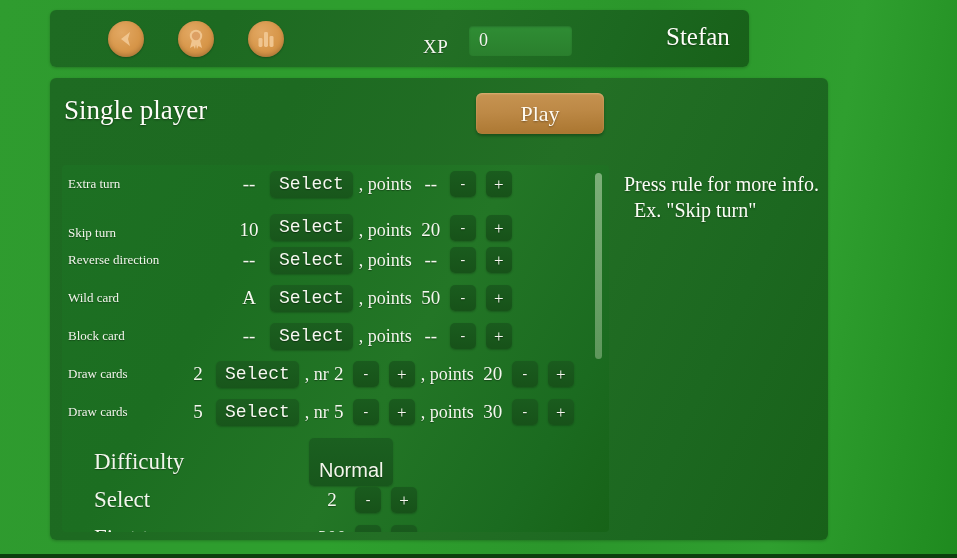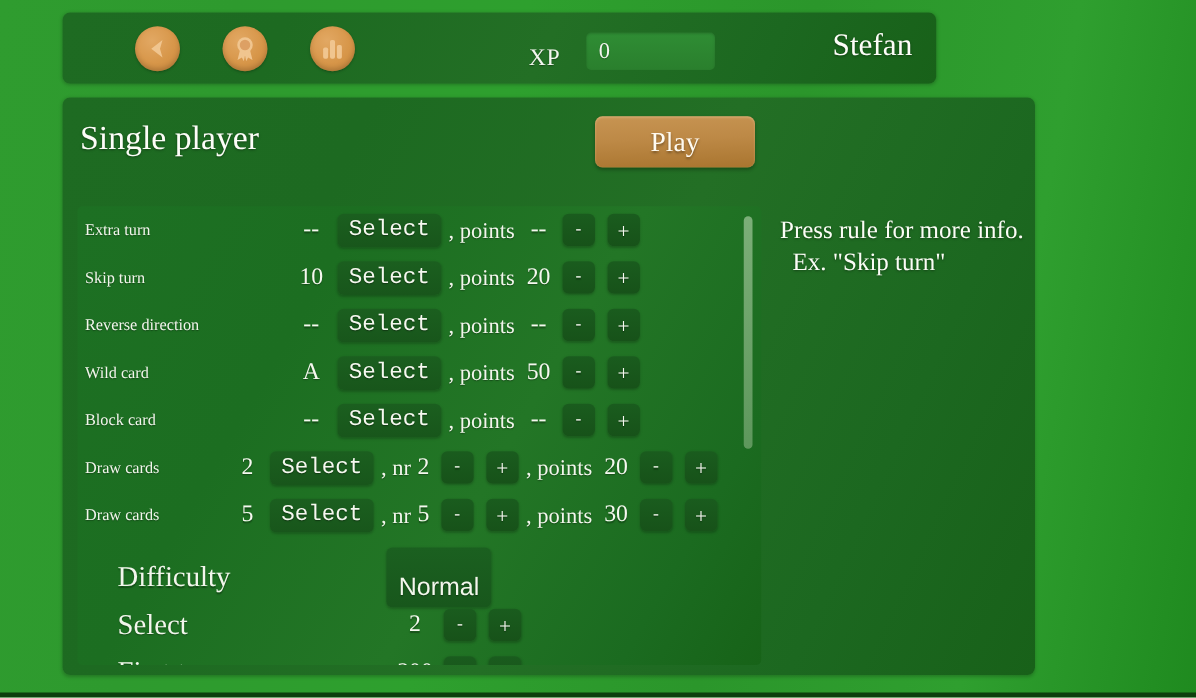--- a/index.html
+++ b/index.html
@@ -312,21 +312,21 @@
     <div class="rule-row" style="top:0px;">
       <span class="rule-name w-wide">Extra turn</span>
       <span class="val" style="width:42px;">--</span>
       <button class="select-btn">Select</button>
       <span class="sep" style="margin-left:6px;">, points</span>
       <span class="val" style="width:38px;">--</span>
       <button class="step-btn minus">-</button>
       <button class="step-btn" style="margin-left:10px;">+</button>
     </div>
 
-    <div class="rule-row" style="top:38px;">
+    <div class="rule-row" style="top:38px;align-items:flex-end;">
       <span class="rule-name w-wide">Skip turn</span>
       <span class="val" style="width:42px;">10</span>
       <button class="select-btn">Select</button>
       <span class="sep" style="margin-left:6px;">, points</span>
       <span class="val" style="width:38px;">20</span>
       <button class="step-btn minus">-</button>
       <button class="step-btn" style="margin-left:10px;">+</button>
     </div>
 
     <div class="rule-row" style="top:76px;">

